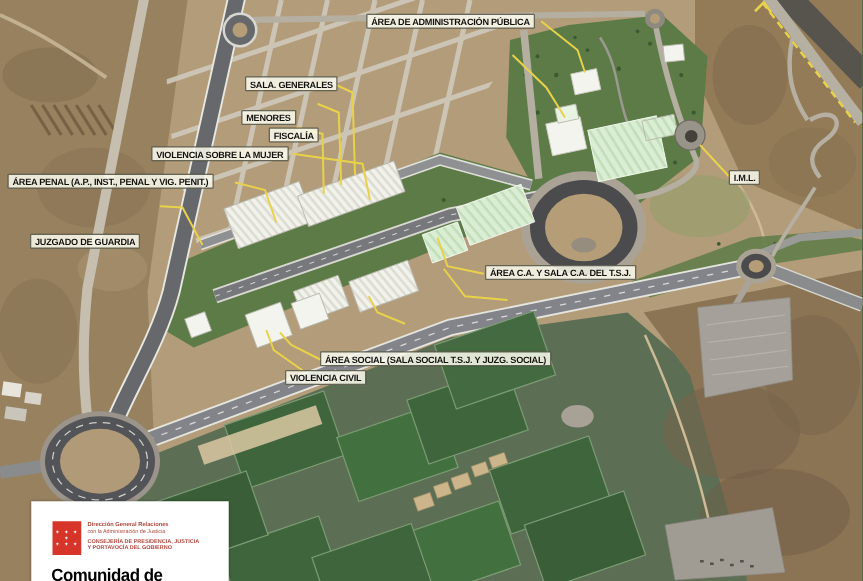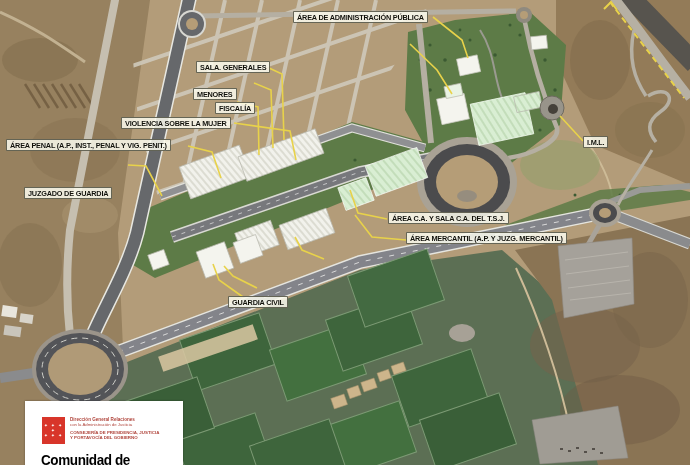--- a/index.html
+++ b/index.html
@@ -281,22 +281,22 @@
 <div id="label-layer">
       <div class="map-label" style="left: 293px; top: 11px;">ÁREA DE ADMINISTRACIÓN PÚBLICA</div>
       <div class="map-label" style="left: 196px; top: 61px;">SALA. GENERALES</div>
       <div class="map-label" style="left: 215px; top: 70px; margin-top: 32px;">FISCALÍA</div>
       <div class="map-label" style="left: 193px; top: 88px;">MENORES</div>
       <div class="map-label" style="left: 121px; top: 117px;">VIOLENCIA SOBRE LA MUJER</div>
       <div class="map-label" style="left: 6px; top: 139px;">ÁREA PENAL (A.P., INST., PENAL Y VIG. PENIT.)</div>
       <div class="map-label" style="left: 24px; top: 159px; margin-top: 28px;">JUZGADO DE GUARDIA</div>
       <div class="map-label" style="left: 583px; top: 136px;">I.M.L.</div>
       <div class="map-label" style="left: 388px; top: 212px;">ÁREA C.A. Y SALA C.A. DEL T.S.J.</div>
-      <div class="map-label" style="left: 406px; top: 232px;">ÁREA MERCANTIL (A.P. Y JUZG. MERCANTIL)</div>
-      <div class="map-label" style="left: 228px; top: 296px;">GUARDIA CIVIL</div>
+      <div class="map-label" style="left: 256px; top: 281px;">ÁREA SOCIAL (SALA SOCIAL T.S.J. Y JUZG. SOCIAL)</div>
+      <div class="map-label" style="left: 228px; top: 296px;">VIOLENCIA CIVIL</div>
     </div>
 
 <div class="logo-box">
   <div class="logo-top">
     <div class="flag">
       <div class="stars">✦ ✦ ✦ ✦</div>
       <div class="stars">✦ ✦ ✦</div>
     </div>
     <div class="logo-lines">
       <div class="l1">Dirección General Relaciones</div>

